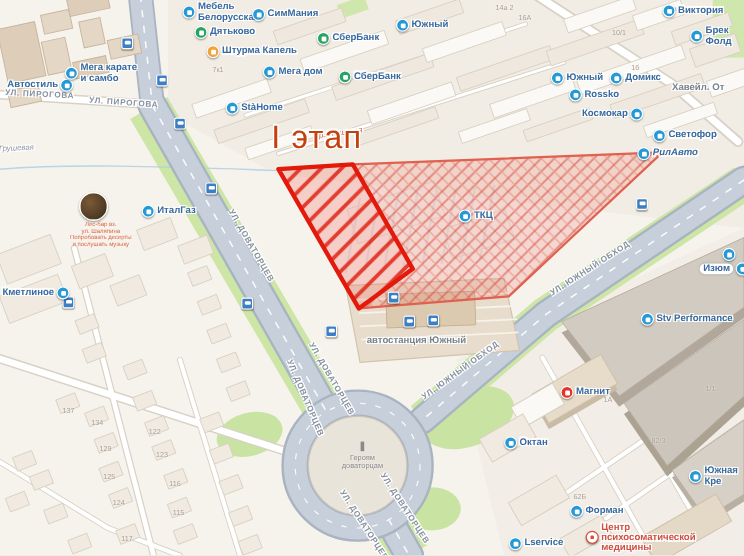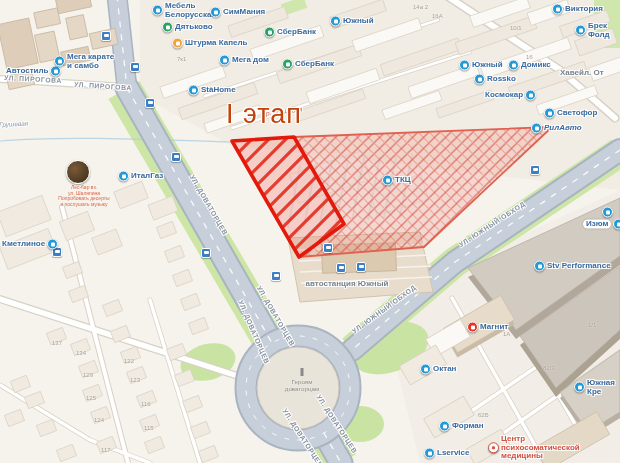--- a/index.html
+++ b/index.html
@@ -284,27 +284,27 @@
       <div class="poi" style="left: 544px; top: 83px; margin-top: 30px;"><span class="icn" style="background: rgb(36, 153, 214);"></span><span class="lbl">Светофор</span></div>
       <div class="poi" style="left: 485px; top: 95px;"><span class="lbl">Космокар</span><span class="icn" style="background: rgb(36, 153, 214);"></span></div>
       <div class="poi gray" style="left: 560px; top: 73px;"><span class="lbl">Хавейл. От</span></div>
       <div class="poi" style="left: 531px; top: 128px; font-style: italic;"><span class="icn" style="background: rgb(36, 153, 214);"></span><span class="lbl">РилАвто</span></div>
       <div class="poi" style="left: 118px; top: 176px;"><span class="icn" style="background: rgb(36, 153, 214);"></span><span class="lbl">ИталГаз</span></div>
       <div class="poi" style="left: 2px; top: 244px;"><span class="lbl">Кметлиное</span><span class="icn" style="background: rgb(36, 153, 214);"></span></div>
       <div class="poi" style="left: 382px; top: 180px;"><span class="icn" style="background: rgb(36, 153, 214);"></span><span class="lbl">ТКЦ</span></div>
       <div class="poi gray center" style="left: 347px; top: 284px;"><span class="lbl">автостанция Южный</span></div>
       <div class="poi" style="left: 467px; top: 327px;"><span class="icn magnit"></span><span class="lbl">Магнит</span></div>
       <div class="poi" style="left: 420px; top: 369px;"><span class="icn" style="background: rgb(36, 153, 214);"></span><span class="lbl">Октан</span></div>
-      <div class="poi" style="left: 439px; top: 426px; justify-content: center;"><span class="icn" style="background: rgb(36, 153, 214);"></span><span class="lbl">Форман</span></div>
+      <div class="poi" style="left: 475px; top: 426px; justify-content: center;"><span class="icn" style="background: rgb(36, 153, 214);"></span><span class="lbl">Форман</span></div>
       <div class="poi red" style="left: 488px; top: 448px;"><span class="icn med"></span><span class="lbl">Центр
 психосоматической
 медицины</span></div>
       <div class="poi" style="left: 534px; top: 266px;"><span class="icn" style="background: rgb(36, 153, 214);"></span><span class="lbl">Stv Performance</span></div>
       <div class="poi pill" style="left: 583px; top: 224px;"><span class="lbl">Изюм</span><span class="icn" style="background: rgb(36, 153, 214);"></span></div>
-      <div class="poi" style="left: 574px; top: 387px;"><span class="icn" style="background: rgb(36, 153, 214);"></span><span class="lbl">Южная Кре</span></div>
+      <div class="poi" style="left: 574px; top: 397px;"><span class="icn" style="background: rgb(36, 153, 214);"></span><span class="lbl">Южная Кре</span></div>
       <div class="poi" style="left: 424px; top: 453px;"><span class="icn" style="background: rgb(36, 153, 214);"></span><span class="lbl">Lservice</span></div>
       <div class="poi" style="left: 602px; top: 212px;"><span class="icn" style="background: rgb(36, 153, 214);"></span></div>
       <div class="street halo" style="left: 33px; top: 79px; transform: translate(-50%, -50%) rotate(3deg);">ул. Пирогова</div>
       <div class="street halo" style="left: 103px; top: 86px; transform: translate(-50%, -50%) rotate(4deg);">ул. Пирогова</div>
       <div class="street halo" style="left: 209px; top: 205px; transform: translate(-50%, -50%) rotate(60deg);">ул. Доваторцев</div>
       <div class="street halo" style="left: 276px; top: 316px; transform: translate(-50%, -50%) rotate(60deg);">ул. Доваторцев</div>
       <div class="street halo" style="left: 254px; top: 332px; transform: translate(-50%, -50%) rotate(67deg);">ул. Доваторцев</div>
       <div class="street halo" style="left: 337px; top: 424px; transform: translate(-50%, -50%) rotate(57deg);">ул. Доваторцев</div>
       <div class="street halo" style="left: 303px; top: 438px; transform: translate(-50%, -50%) rotate(57deg);">ул. Доваторцев</div>
       <div class="street halo" style="left: 492px; top: 224px; transform: translate(-50%, -50%) rotate(-33deg);">ул. Южный обход</div>

